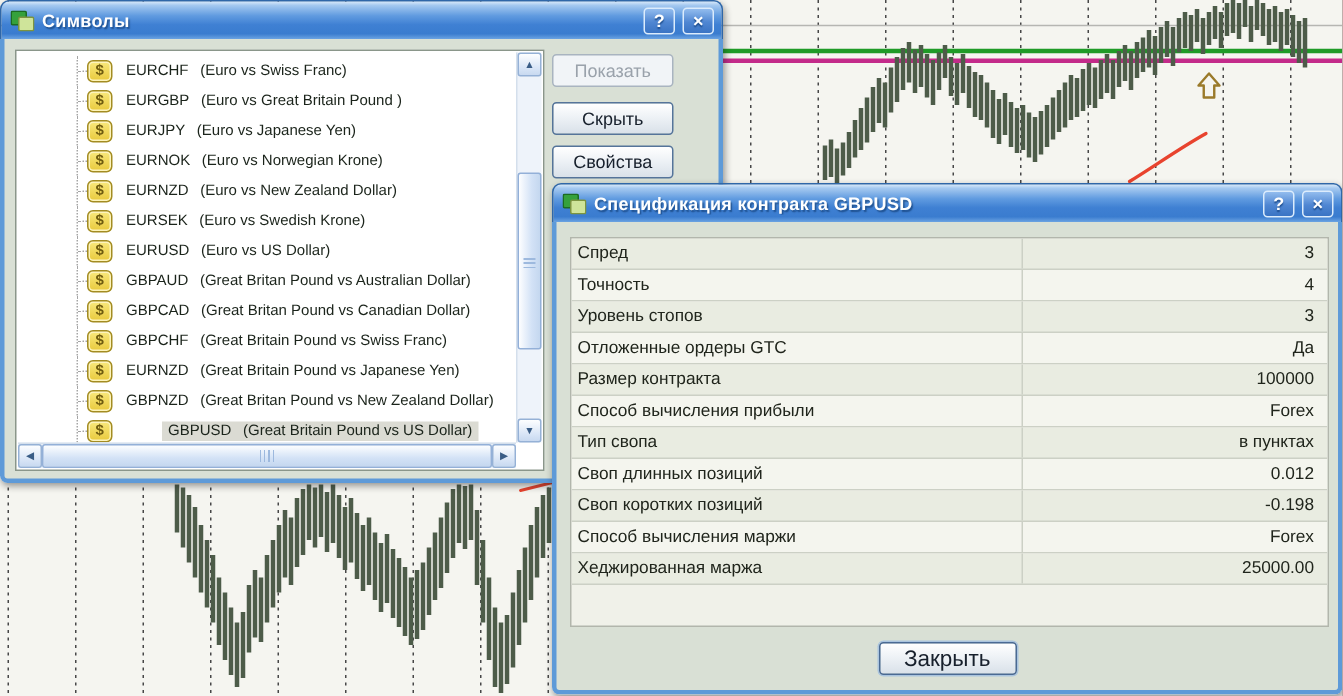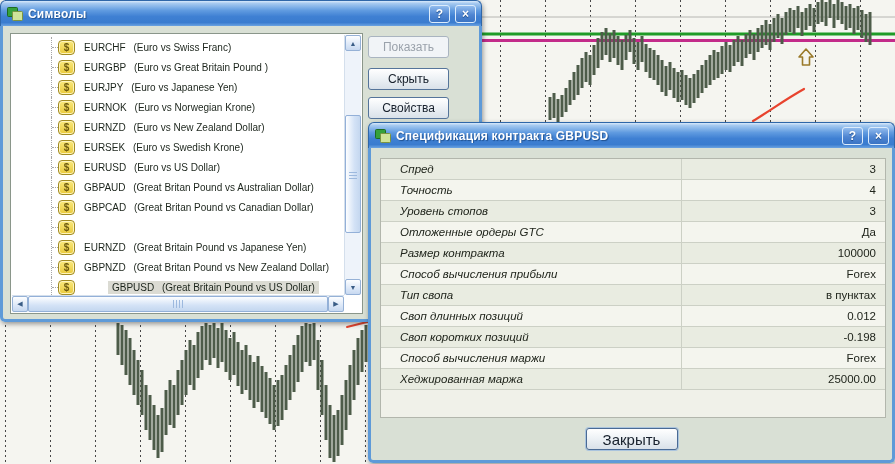--- a/index.html
+++ b/index.html
@@ -83,21 +83,21 @@
 
   
   #specDialog{left:368px;top:122px;width:527px;height:341px;}
   .spec-table{
     position:absolute;left:9px;top:10px;width:506px;height:260px;
     background:#f0f1e9;border:1px solid #b2b6ac;overflow:hidden;
   }
   .spec-row{height:21px;display:flex;border-bottom:1px solid #ccd0c5;font-size:11.5px;color:#20251c;}
   .spec-row.odd{background:#e9ece1;}
   .spec-row.even{background:#f4f5ee;}
-  .spec-label{flex:0 0 59.5%;padding-left:19px;line-height:20px;overflow:hidden;white-space:nowrap;font-style:italic;}
+  .spec-label{flex:0 0 59.5%;padding-left:4px;line-height:20px;overflow:hidden;white-space:nowrap;}
   .spec-value{flex:1;border-left:1px solid #ccd0c5;text-align:right;padding-right:9px;line-height:20px;white-space:nowrap;}
   .close-btn{
     position:absolute;left:50%;transform:translateX(-50%);top:280px;width:92px;height:22px;
     border-radius:3px;border:1px solid #4a6a94;box-shadow:0 0 0 1px #aac4de;
     background:linear-gradient(180deg,#ffffff,#eef2f6 45%,#d9e1e9);
     font-family:"Liberation Sans",sans-serif;font-size:15px;color:#17202c;
     display:flex;align-items:center;justify-content:center;padding:0;
   }
 </style>
 </head>
@@ -340,20 +340,21 @@
               <span class="sym-label">GBPAUD  (Great Britan Pound vs Australian Dollar)</span>
             </div>
             <div class="sym-item">
               <span class="tree"></span>
               <span class="coin">$</span>
               <span class="sym-label">GBPCAD  (Great Britan Pound vs Canadian Dollar)</span>
             </div>
             <div class="sym-item">
               <span class="tree"></span>
               <span class="coin">$</span>
+              <span class="sym-label">GBPCHF  (Great Britain Pound vs Swiss Franc)</span>
             </div>
             <div class="sym-item">
               <span class="tree"></span>
               <span class="coin">$</span>
               <span class="sym-label">EURNZD  (Great Britain Pound vs Japanese Yen)</span>
             </div>
             <div class="sym-item">
               <span class="tree"></span>
               <span class="coin">$</span>
               <span class="sym-label">GBPNZD  (Great Britan Pound vs New Zealand Dollar)</span>

